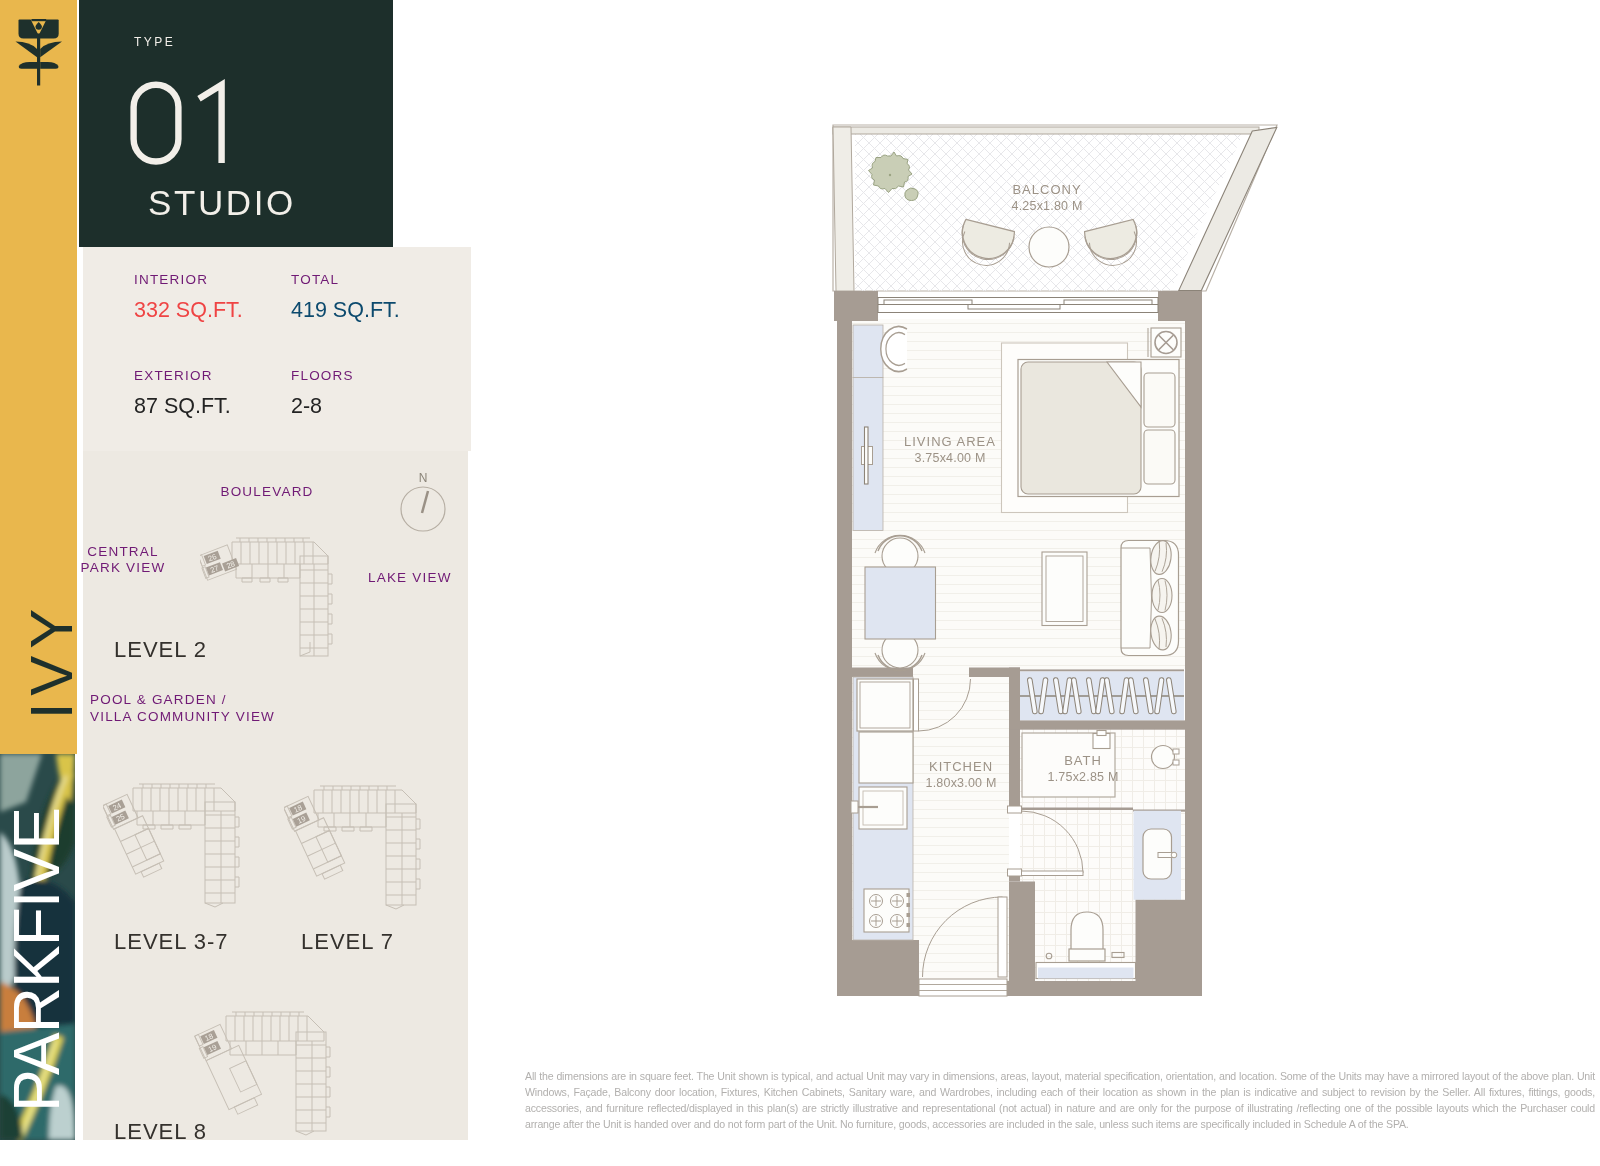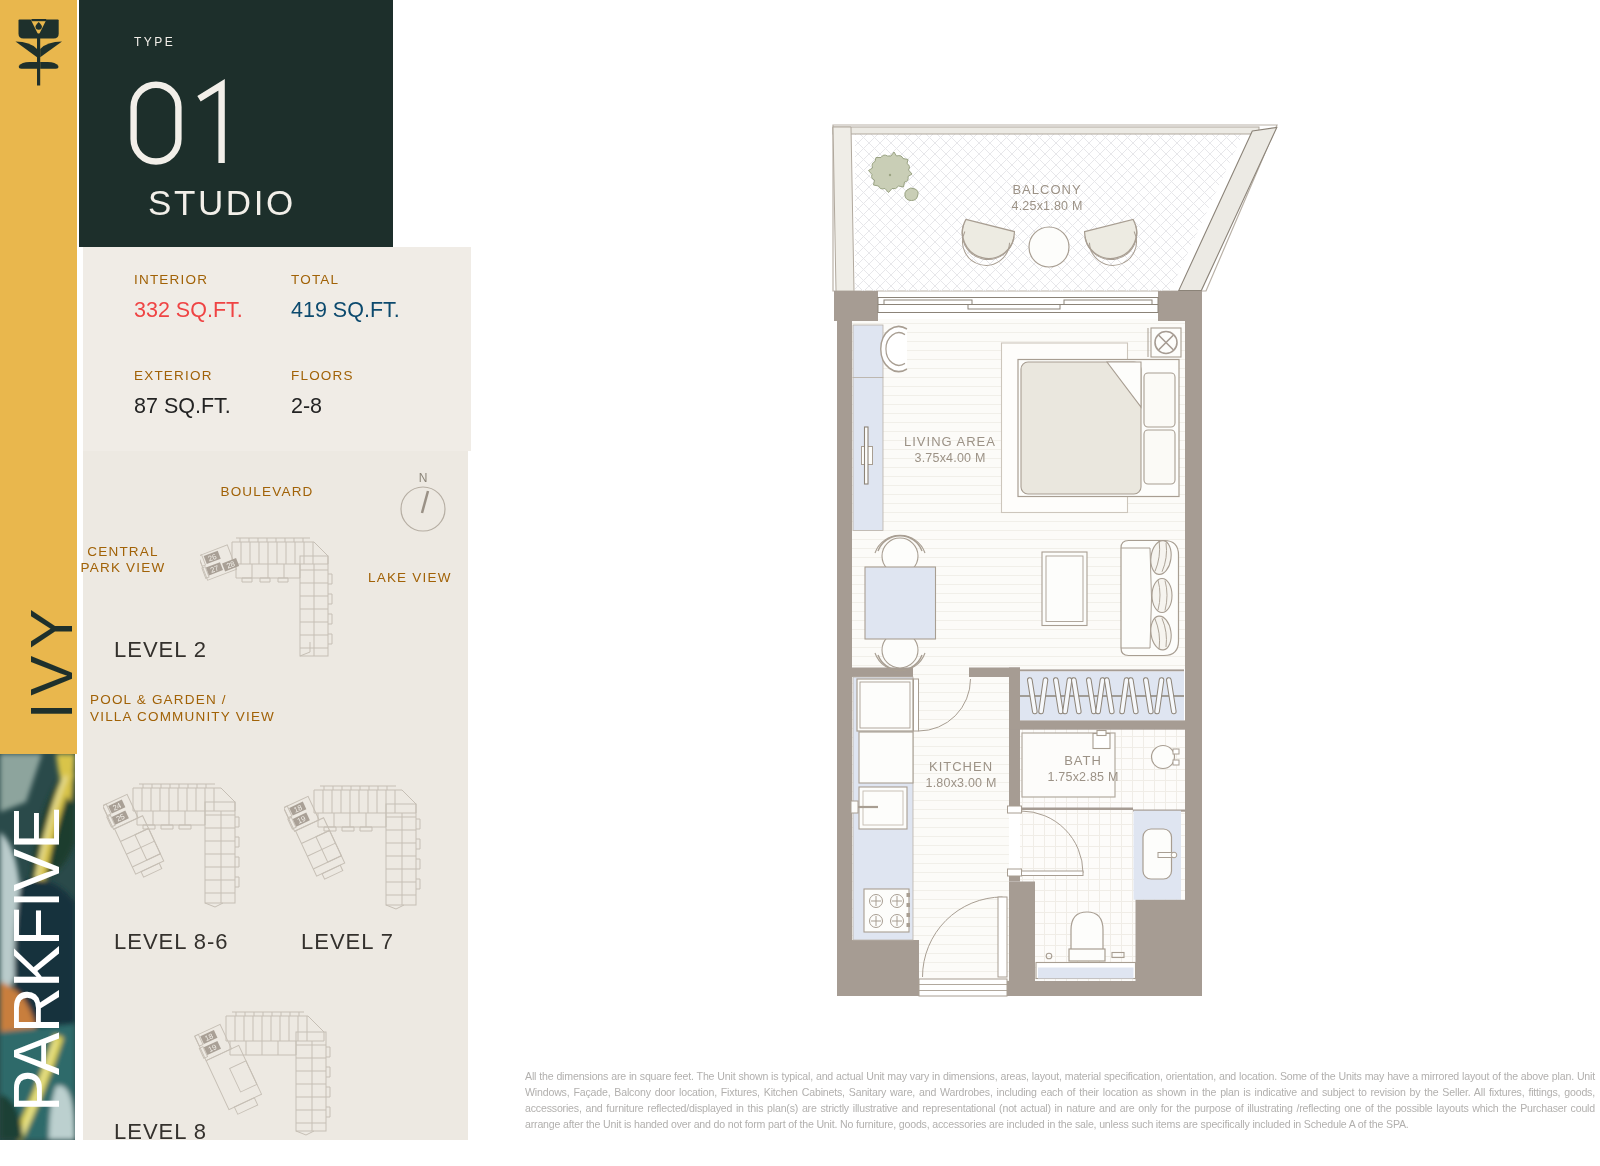--- a/index.html
+++ b/index.html
@@ -1,19 +1,19 @@
 <!DOCTYPE html>
 <html><head>
 <meta charset="utf-8">
 <style>
   html,body{margin:0;padding:0;}
   body{width:1600px;height:1166px;position:relative;background:#ffffff;
        font-family:"Liberation Sans", sans-serif;overflow:hidden;}
   .abs{position:absolute;}
-  .lbl{color:#a16207;letter-spacing:1.2px;font-size:13.5px;}
+  .lbl{color:#701a75;letter-spacing:1.2px;font-size:13.5px;}
   .lvl{color:#34312d;letter-spacing:1px;font-size:22px;}
 </style>
 </head>
 <body>
 
 <div class="abs" style="left:0;top:0;width:77px;height:754px;background:#e9b74d;"></div>
 
 <svg class="abs" style="left:13px;top:15px;" width="52" height="76" viewBox="0 0 52 76">
   <g fill="#1e302c">
     <rect x="18.4" y="4" width="15" height="2.2"></rect>
@@ -100,21 +100,21 @@
 </svg>
 
 <div class="abs lbl" style="left:43px;top:544px;width:160px;text-align:center;line-height:16px;">CENTRAL<br>PARK VIEW</div>
 
 <div class="abs lbl" style="left:368px;top:570px;">LAKE VIEW</div>
 
 <div class="abs lvl" style="left:114px;top:637px;">LEVEL 2</div>
 
 <div class="abs lbl" style="left:90px;top:691px;width:370px;line-height:17px;">POOL &amp; GARDEN /<br>VILLA COMMUNITY VIEW</div>
 
-<div class="abs lvl" style="left:114px;top:929px;">LEVEL 8-6</div>
+<div class="abs lvl" style="left:114px;top:929px;">LEVEL 3-7</div>
 
 <div class="abs lvl" style="left:301px;top:929px;">LEVEL 7</div>
 
 <div class="abs lvl" style="left:114px;top:1119px;">LEVEL 8</div>
 
 <svg id="sp2" class="abs" style="left:200px;top:534px;" width="134" height="126" viewBox="0 0 134 126">
   <g stroke="#c6bfb5" stroke-width="1" fill="none">
     <path d="M36 4 H110 M40 4 V8 M49 4 V8 M58 4 V8 M67 4 V8 M76 4 V8 M85 4 V8 M94 4 V8 M103 4 V8"></path>
     <path d="M32 8 H114 L128 22 V30 H32 Z"></path>
     <path d="M41 8 V30 M50 8 V30 M59 8 V30 M68 8 V30 M77 8 V30 M86 8 V30 M95 8 V30 M104 8 V30 M113 8 V30"></path>

